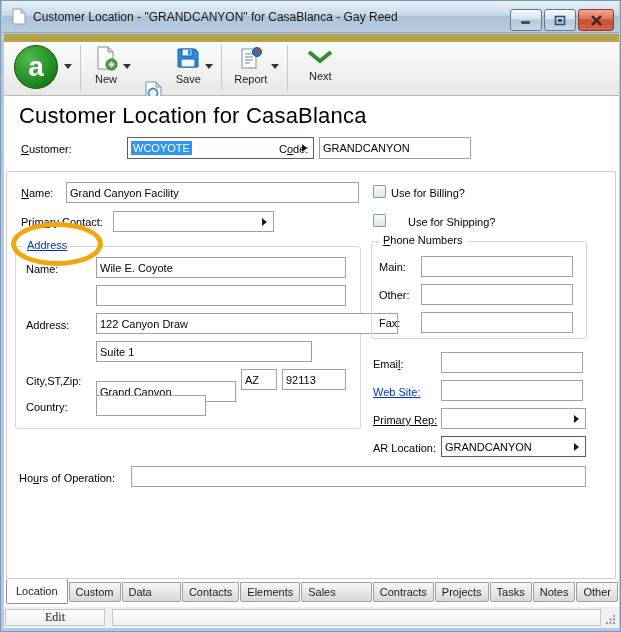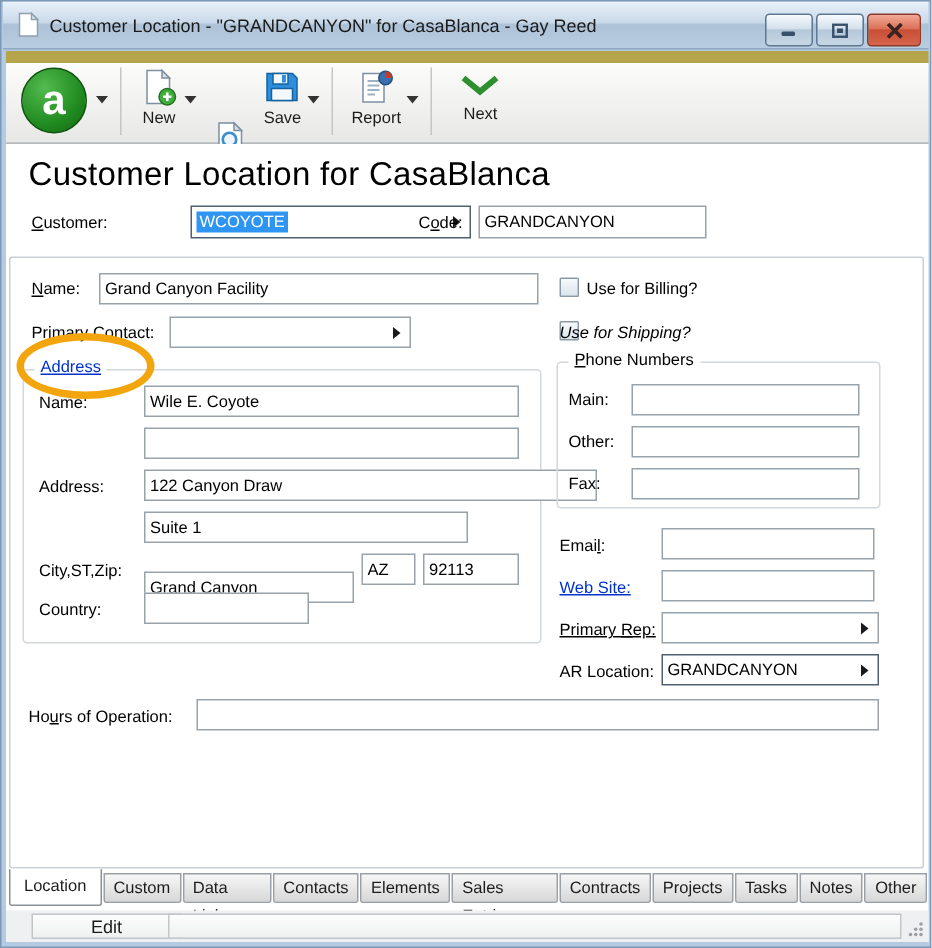--- a/index.html
+++ b/index.html
@@ -230,21 +230,21 @@
   <span class="cb" style="left:372px; top:184px;"></span>
   <span class="lbl" style="left:390px; top:186px;">Use for Billing?</span>
 
   <span class="lbl" style="left:20px; top:215px;">Prim<u>a</u>ry Contact:</span>
   <div class="combo" style="left:112px; top:210px; width:161px;">
     <span></span>
     <span class="combo-arrow"></span>
   </div>
 
   <span class="cb" style="left:372px; top:213px;"></span>
-  <span class="lbl" style="left:372px; top:215px;font-style:italic;">Use for Shipping?</span>
+  <span class="lbl" style="left:407px; top:215px;">Use for Shipping?</span>
 
   <div class="group" style="left:14px; top:245px; width:346px; height:183px;"></div>
   <span class="group-caption link" style="left:22px; top:238px;">Address</span>
   <div class="annotation"></div>
 
   <span class="lbl" style="left:25px; top:262px;">Name:</span>
   <input class="field" style="left: 95px; top: 256px; width: 250px;" value="Wile E. Coyote">
   <input class="field" style="left: 95px; top: 284px; width: 250px;" value="">
 
   <span class="lbl" style="left:25px; top:318px;">Address:</span>
@@ -298,21 +298,21 @@
     <div class="tab">Elements</div>
     <div class="tab">Sales Entries</div>
     <div class="tab">Contracts</div>
     <div class="tab">Projects</div>
     <div class="tab">Tasks</div>
     <div class="tab">Notes</div>
     <div class="tab">Other</div>
   </div>
 
   <div class="statusbar">
-    <div class="status-panel" style="left:17px; width:100px;">Edit</div>
+    <div class="status-panel" style="left:1px; width:100px;font-family:Liberation Serif, serif;">Edit</div>
     <div class="status-panel" style="left:108px; width:489px;"></div>
     <svg class="grip" width="11" height="11">
       <g fill="#9aa0a4">
         <circle cx="9" cy="2" r="1.2"></circle>
           <circle cx="9" cy="5.5" r="1.2"></circle>
           <circle cx="9" cy="9" r="1.2"></circle>
         <circle cx="5.5" cy="5.5" r="1.2"></circle>
           <circle cx="5.5" cy="9" r="1.2"></circle>
           <circle cx="2" cy="9" r="1.2"></circle>
       </g>

